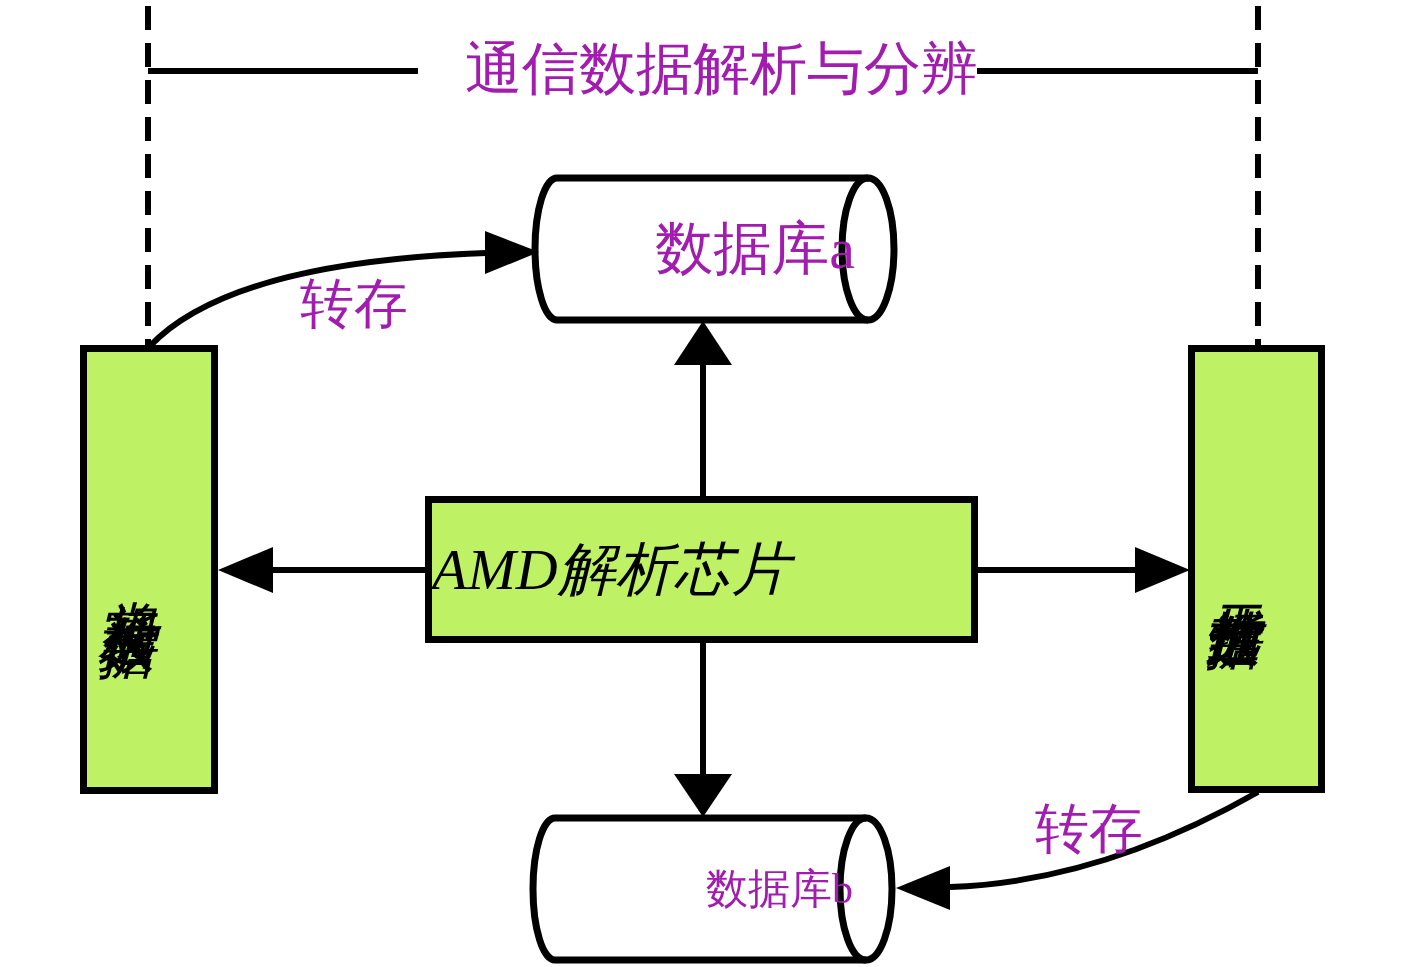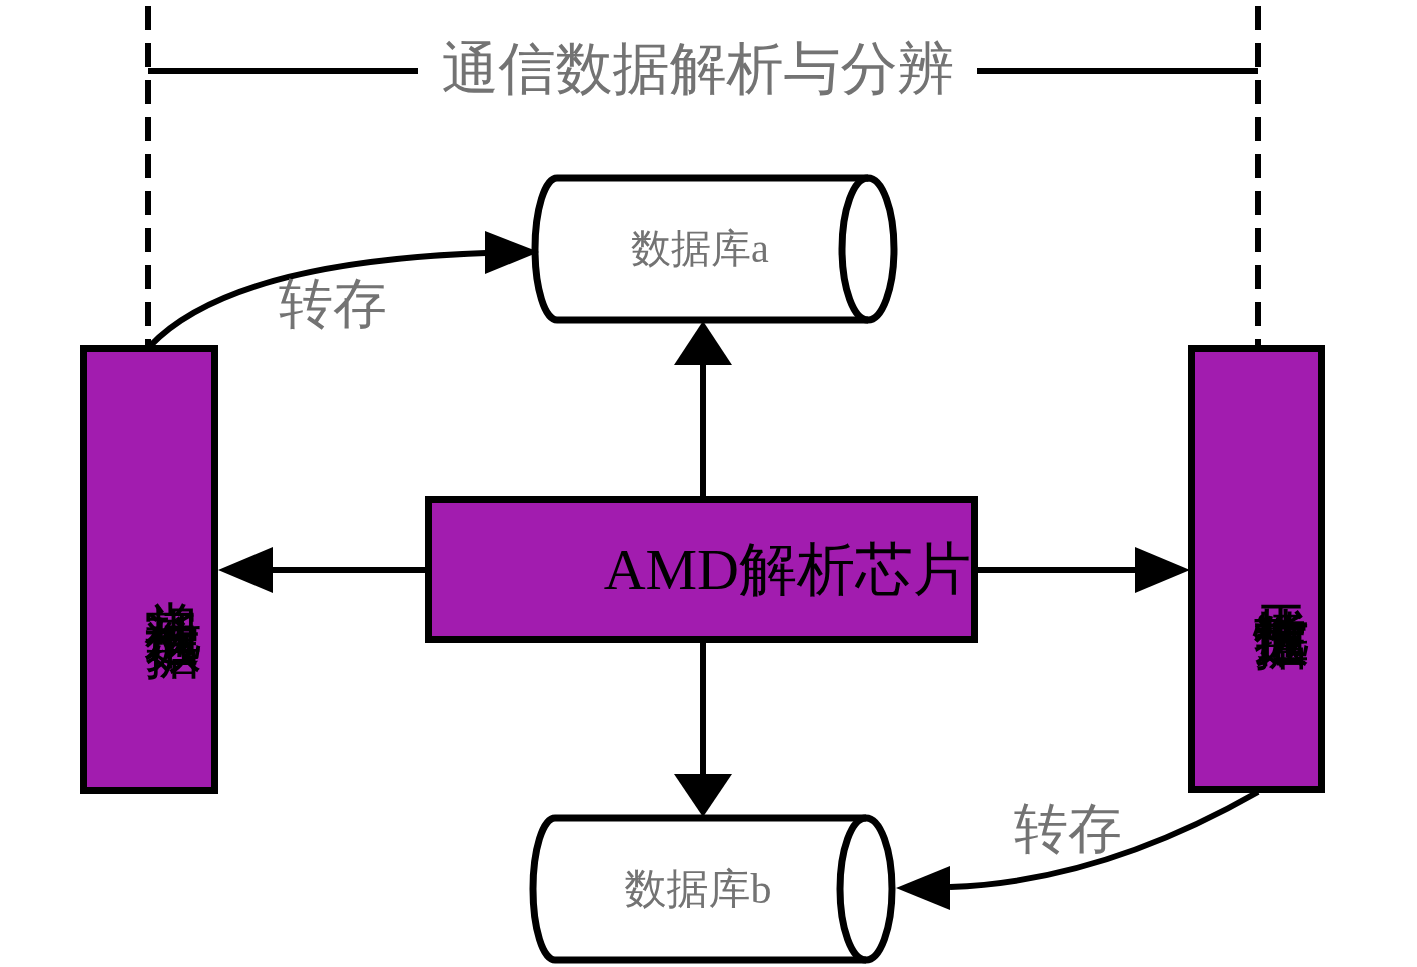--- a/index.html
+++ b/index.html
@@ -8,52 +8,53 @@
     width: 1417px;
     height: 967px;
     background: #ffffff;
     font-family: "Liberation Serif", "DejaVu Serif", serif;
     color: #000000;
     overflow: hidden;
   }
   .canvas svg { position: absolute; left: 0; top: 0; }
   .lbl {
     position: absolute;
-    text-align: center;
+    text-align: right;
     white-space: nowrap;
-    color: #737373;
+    color: #a21caf;
   }
   .title-lbl {
     left: 418px; top: 36px; width: 560px; height: 66px;
     line-height: 66px; font-size: 57px;
   }
   .dba-lbl {
     left: 545px; top: 216px; width: 310px; height: 66px;
-    line-height: 66px; font-size: 40px;
+    line-height: 66px; font-size: 58px;
   }
   .dbb-lbl {
     left: 543px; top: 856px; width: 310px; height: 66px;
     line-height: 66px; font-size: 42px;
   }
   .transfer-left-lbl {
     left: 258px; top: 274px; width: 150px; height: 60px;
     line-height: 60px; font-size: 54px;
   }
   .transfer-right-lbl {
     left: 993px; top: 800px; width: 150px; height: 58px;
     line-height: 58px; font-size: 54px;
   }
   .node-box {
     position: absolute;
     box-sizing: border-box;
     border: 7px solid #000000;
-    background: #a21caf;
+    background: #bef264;
     display: flex;
     align-items: center;
-    justify-content: flex-end;
+    justify-content: flex-start;
+    font-style: italic;
   }
   .amd-box { left: 425px; top: 496px; width: 553px; height: 147px; font-size: 58px; }
   .left-box  { left: 80px;  top: 345px; width: 138px; height: 449px; }
   .right-box { left: 1188px; top: 345px; width: 137px; height: 448px; }
   .vtext {
     writing-mode: vertical-rl;
     text-orientation: upright;
     white-space: nowrap;
   }
   .left-box .vtext  { font-size: 57px; letter-spacing: 5px; }

